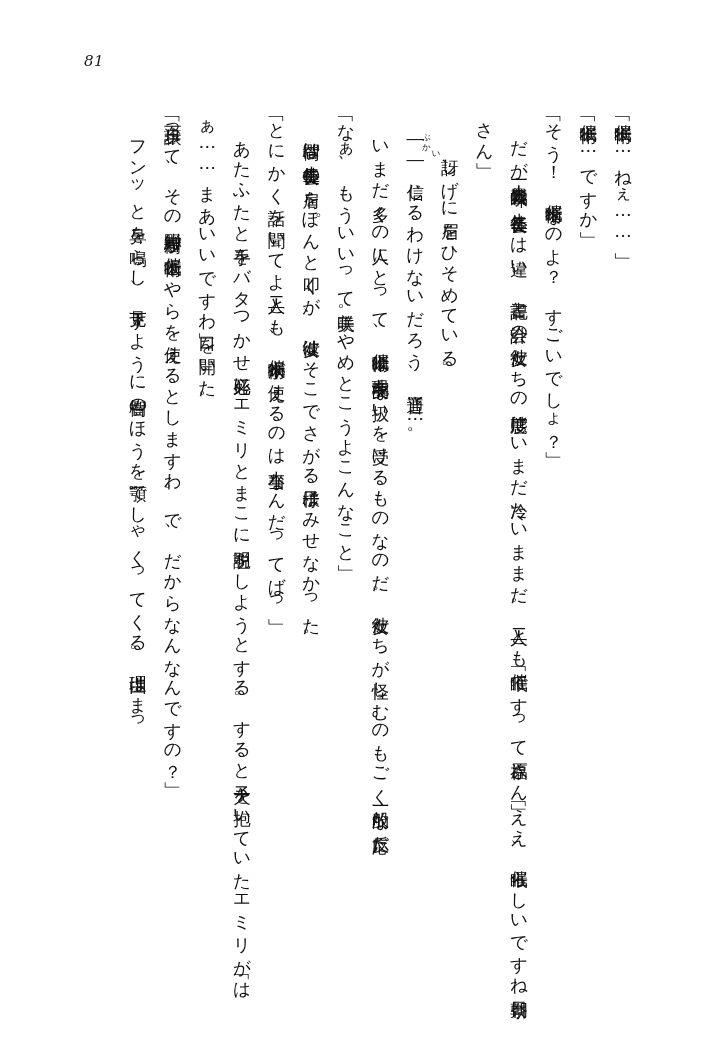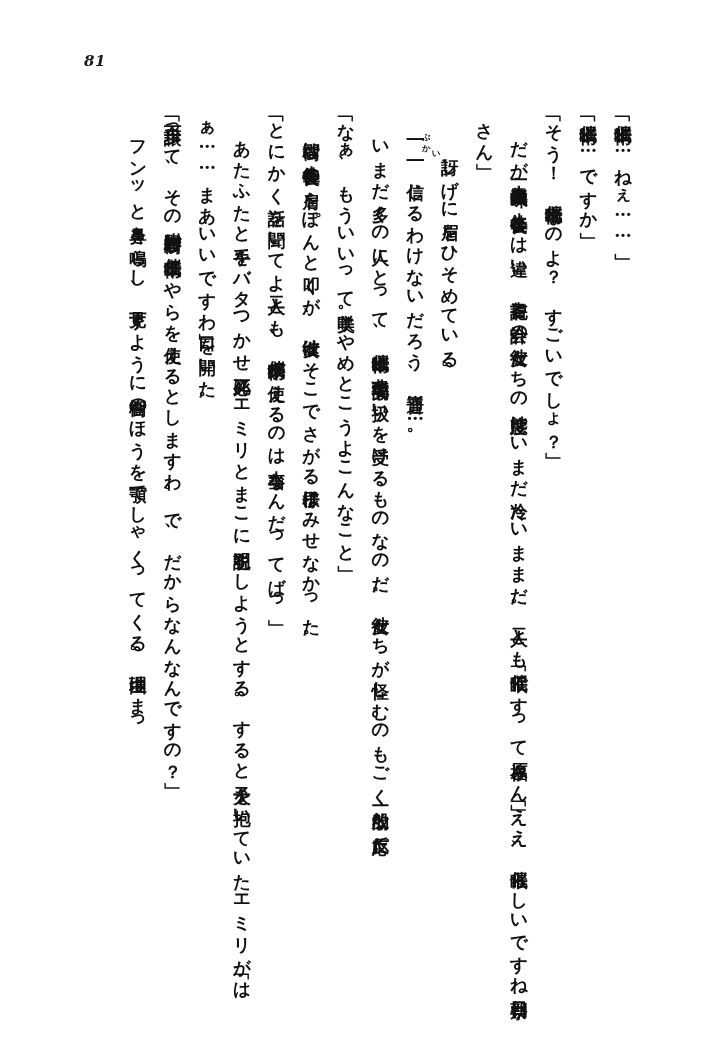--- a/index.html
+++ b/index.html
@@ -7,21 +7,20 @@
     padding: 0;
     background: #ffffff;
   }
   .page {
     position: relative;
     width: 712px;
     height: 1050px;
     background: #ffffff;
     overflow: hidden;
     font-family: "DejaVu Serif", "Liberation Serif", serif;
-    font-weight: bold;
   }
   .page-number {
     position: absolute;
     top: 52px;
     left: 84px;
     font-size: 15px;
     font-style: italic;
     color: #1a1a1a;
     font-family: "DejaVu Serif", "Liberation Serif", serif;
     letter-spacing: 0.5px;

